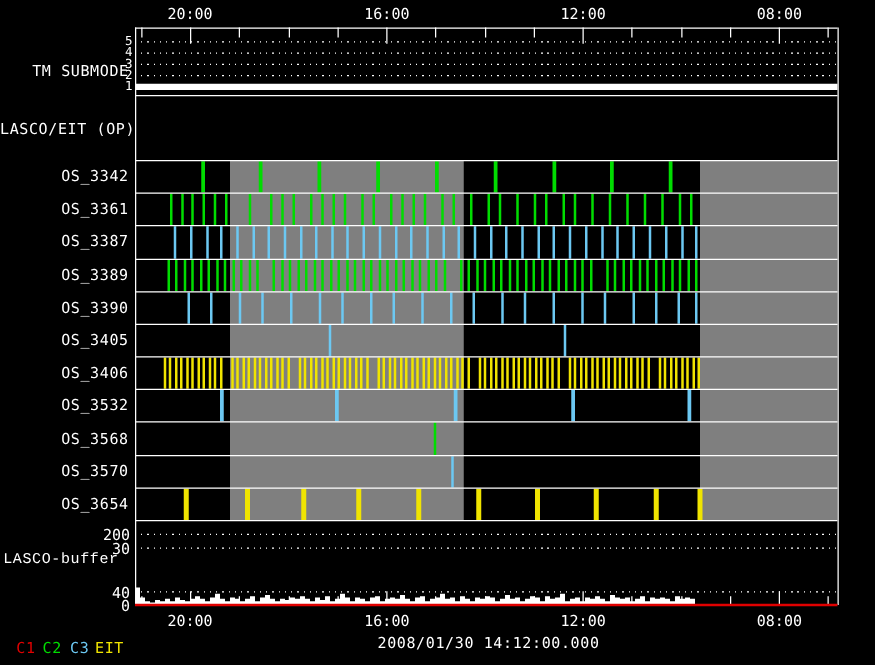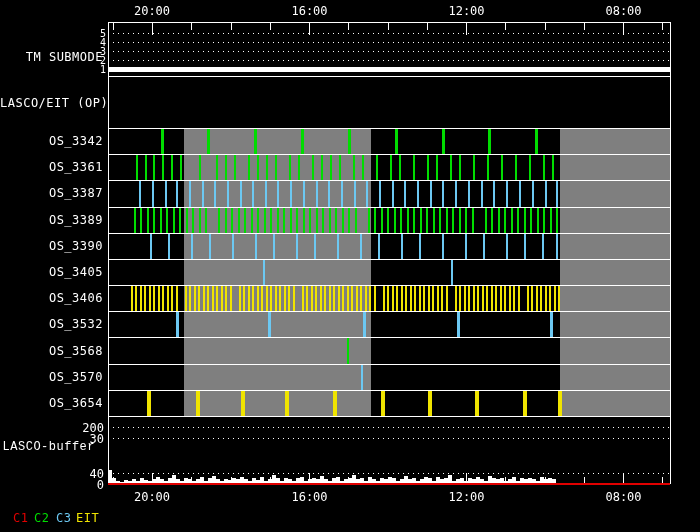--- a/index.html
+++ b/index.html
@@ -24,20 +24,21 @@
 <body>
 
 <div class="screen">
 
   <div class="lbl rlbl" style="left:0;top:50;width:103px;top:50px;">TM SUBMODE</div>
 
   <div class="lbl rlbl" style="left:0;top:96px;width:103px;">LASCO/EIT (OP)</div>
 
   <div class="lbl rlbl" style="left:0;top:440px;width:95px;font-family:Liberation Mono, monospace;">LASCO-buffer</div>
 
+  <div class="lbl" style="left:302px;top:507px;">2008/01/30 14:12:00.000</div>
 
   <div id="plot" class="abs" style="left:0;top:0;width:700px;height:532px;">
       <div style="position: absolute; left: 184px; top: 128px; width: 187px; height: 288px; background: rgb(127, 127, 127);"></div>
       <div style="position: absolute; left: 560px; top: 128px; width: 110px; height: 288px; background: rgb(127, 127, 127);"></div>
       <div style="position: absolute; left: 108px; top: 33px; width: 562px; height: 1px; background: repeating-linear-gradient(90deg, rgb(255, 255, 255) 0px, rgb(255, 255, 255) 1px, transparent 1px, transparent 5px);"></div>
       <div style="position: absolute; left: 0px; top: 28px; width: 106px; text-align: right; color: rgb(255, 255, 255); font: 10px &quot;DejaVu Sans Mono&quot;, monospace;">5</div>
       <div style="position: absolute; left: 108px; top: 42px; width: 562px; height: 1px; background: repeating-linear-gradient(90deg, rgb(255, 255, 255) 0px, rgb(255, 255, 255) 1px, transparent 1px, transparent 5px);"></div>
       <div style="position: absolute; left: 0px; top: 37px; width: 106px; text-align: right; color: rgb(255, 255, 255); font: 10px &quot;DejaVu Sans Mono&quot;, monospace;">4</div>
       <div style="position: absolute; left: 108px; top: 51px; width: 562px; height: 1px; background: repeating-linear-gradient(90deg, rgb(255, 255, 255) 0px, rgb(255, 255, 255) 1px, transparent 1px, transparent 5px);"></div>
       <div style="position: absolute; left: 0px; top: 46px; width: 106px; text-align: right; color: rgb(255, 255, 255); font: 10px &quot;DejaVu Sans Mono&quot;, monospace;">3</div>

